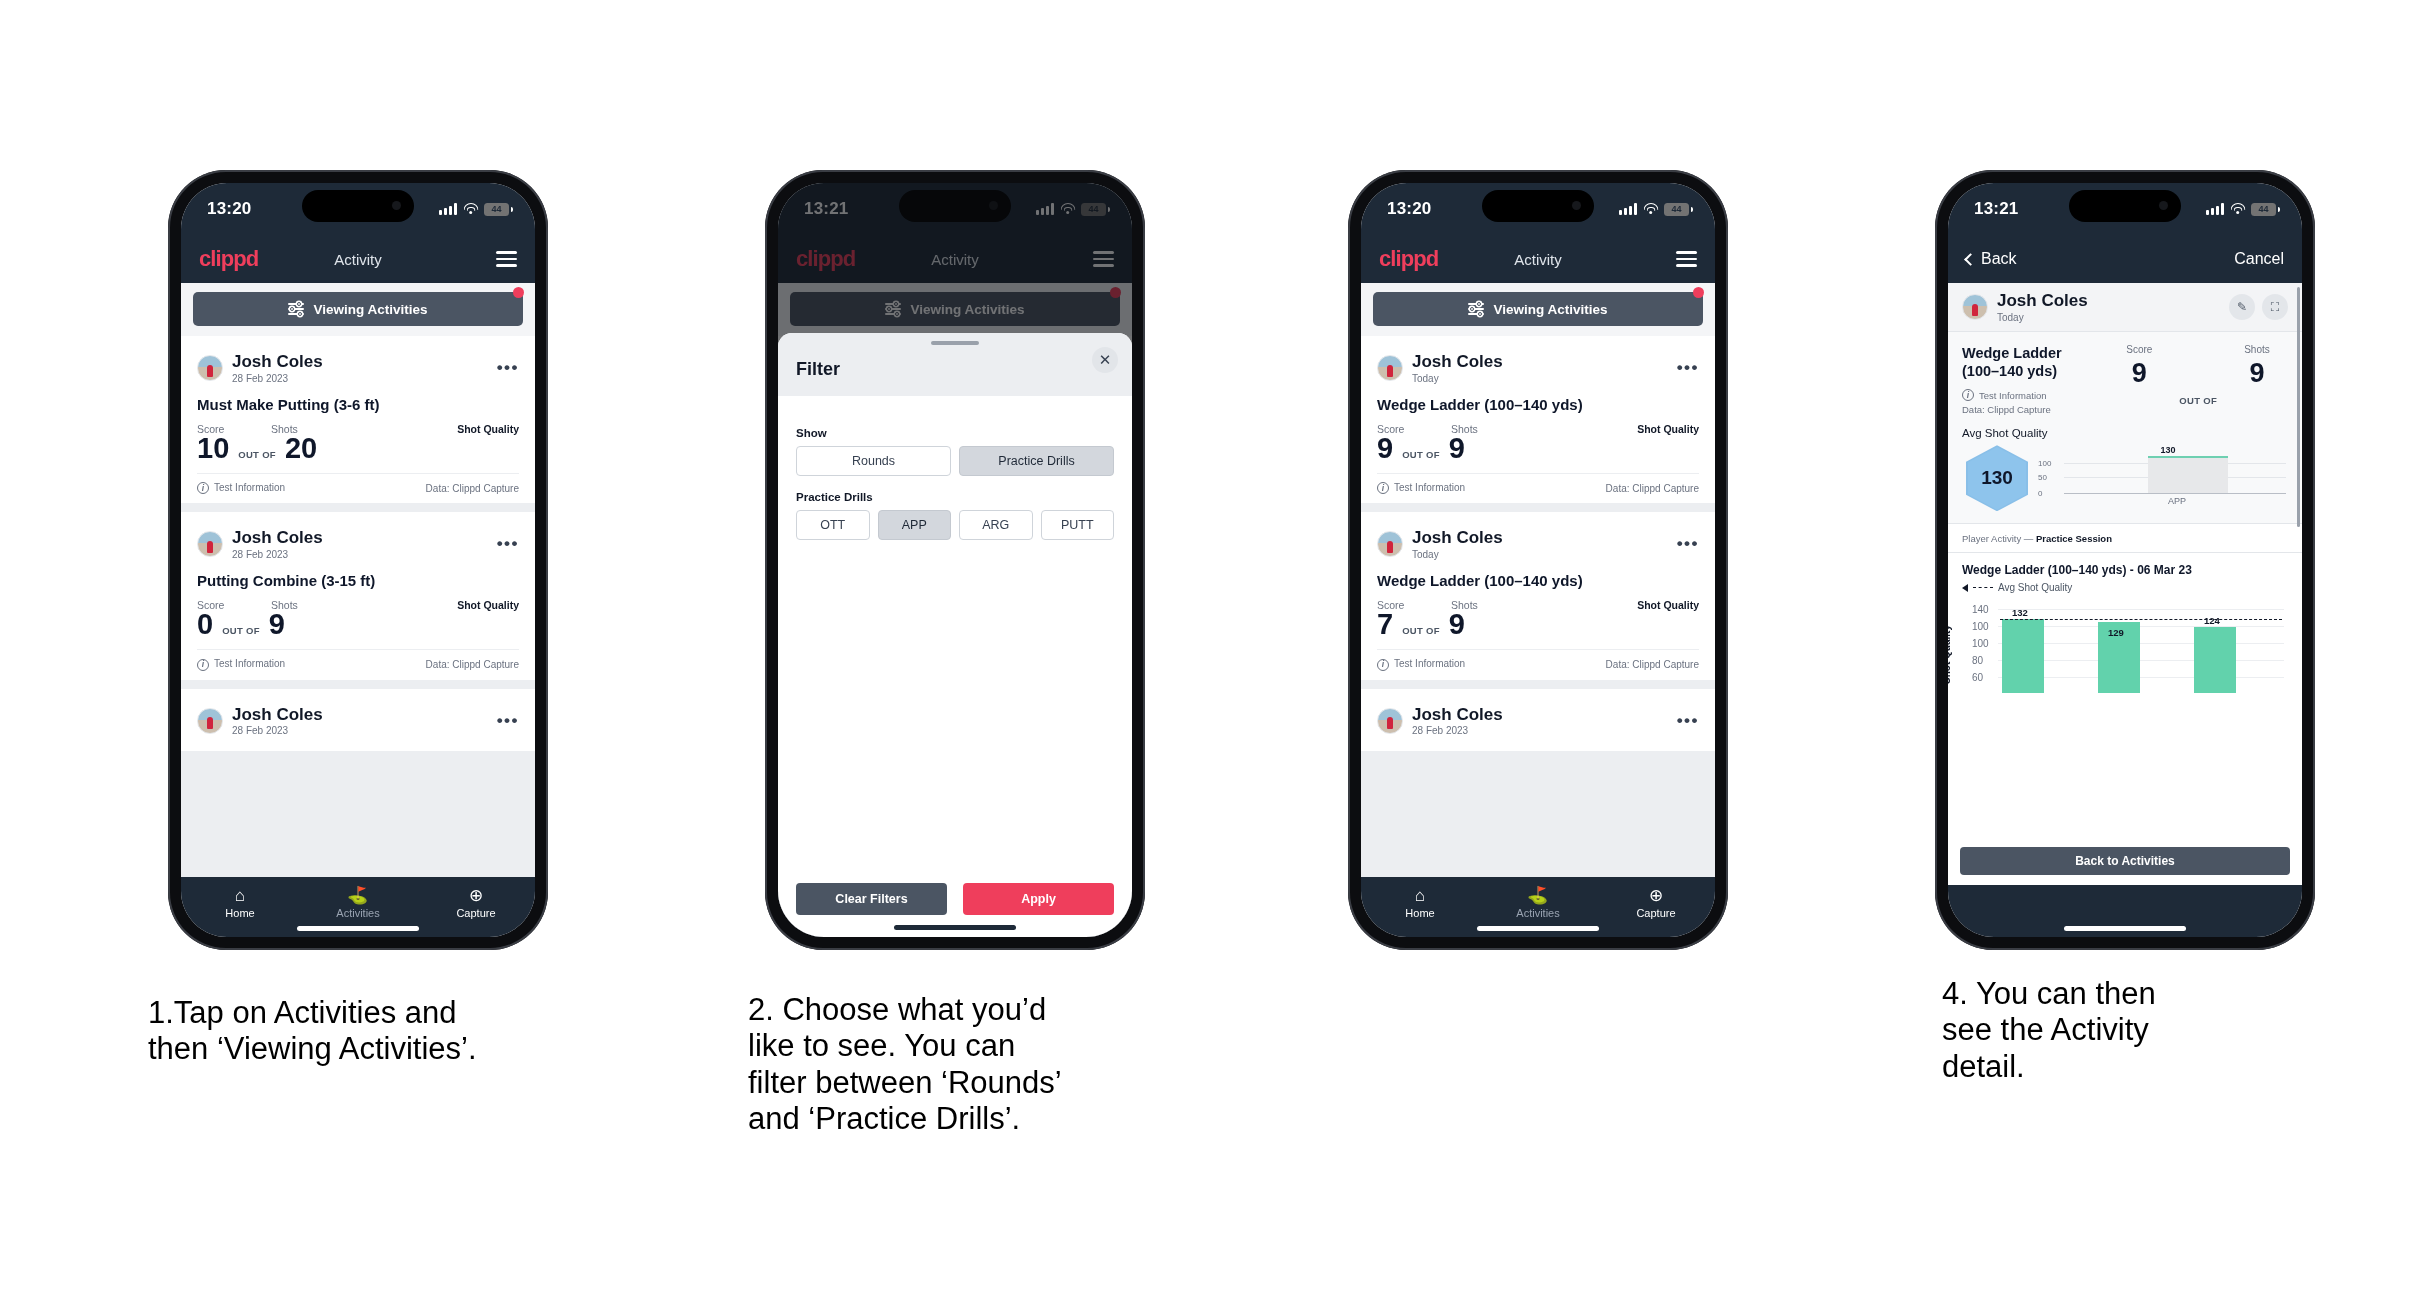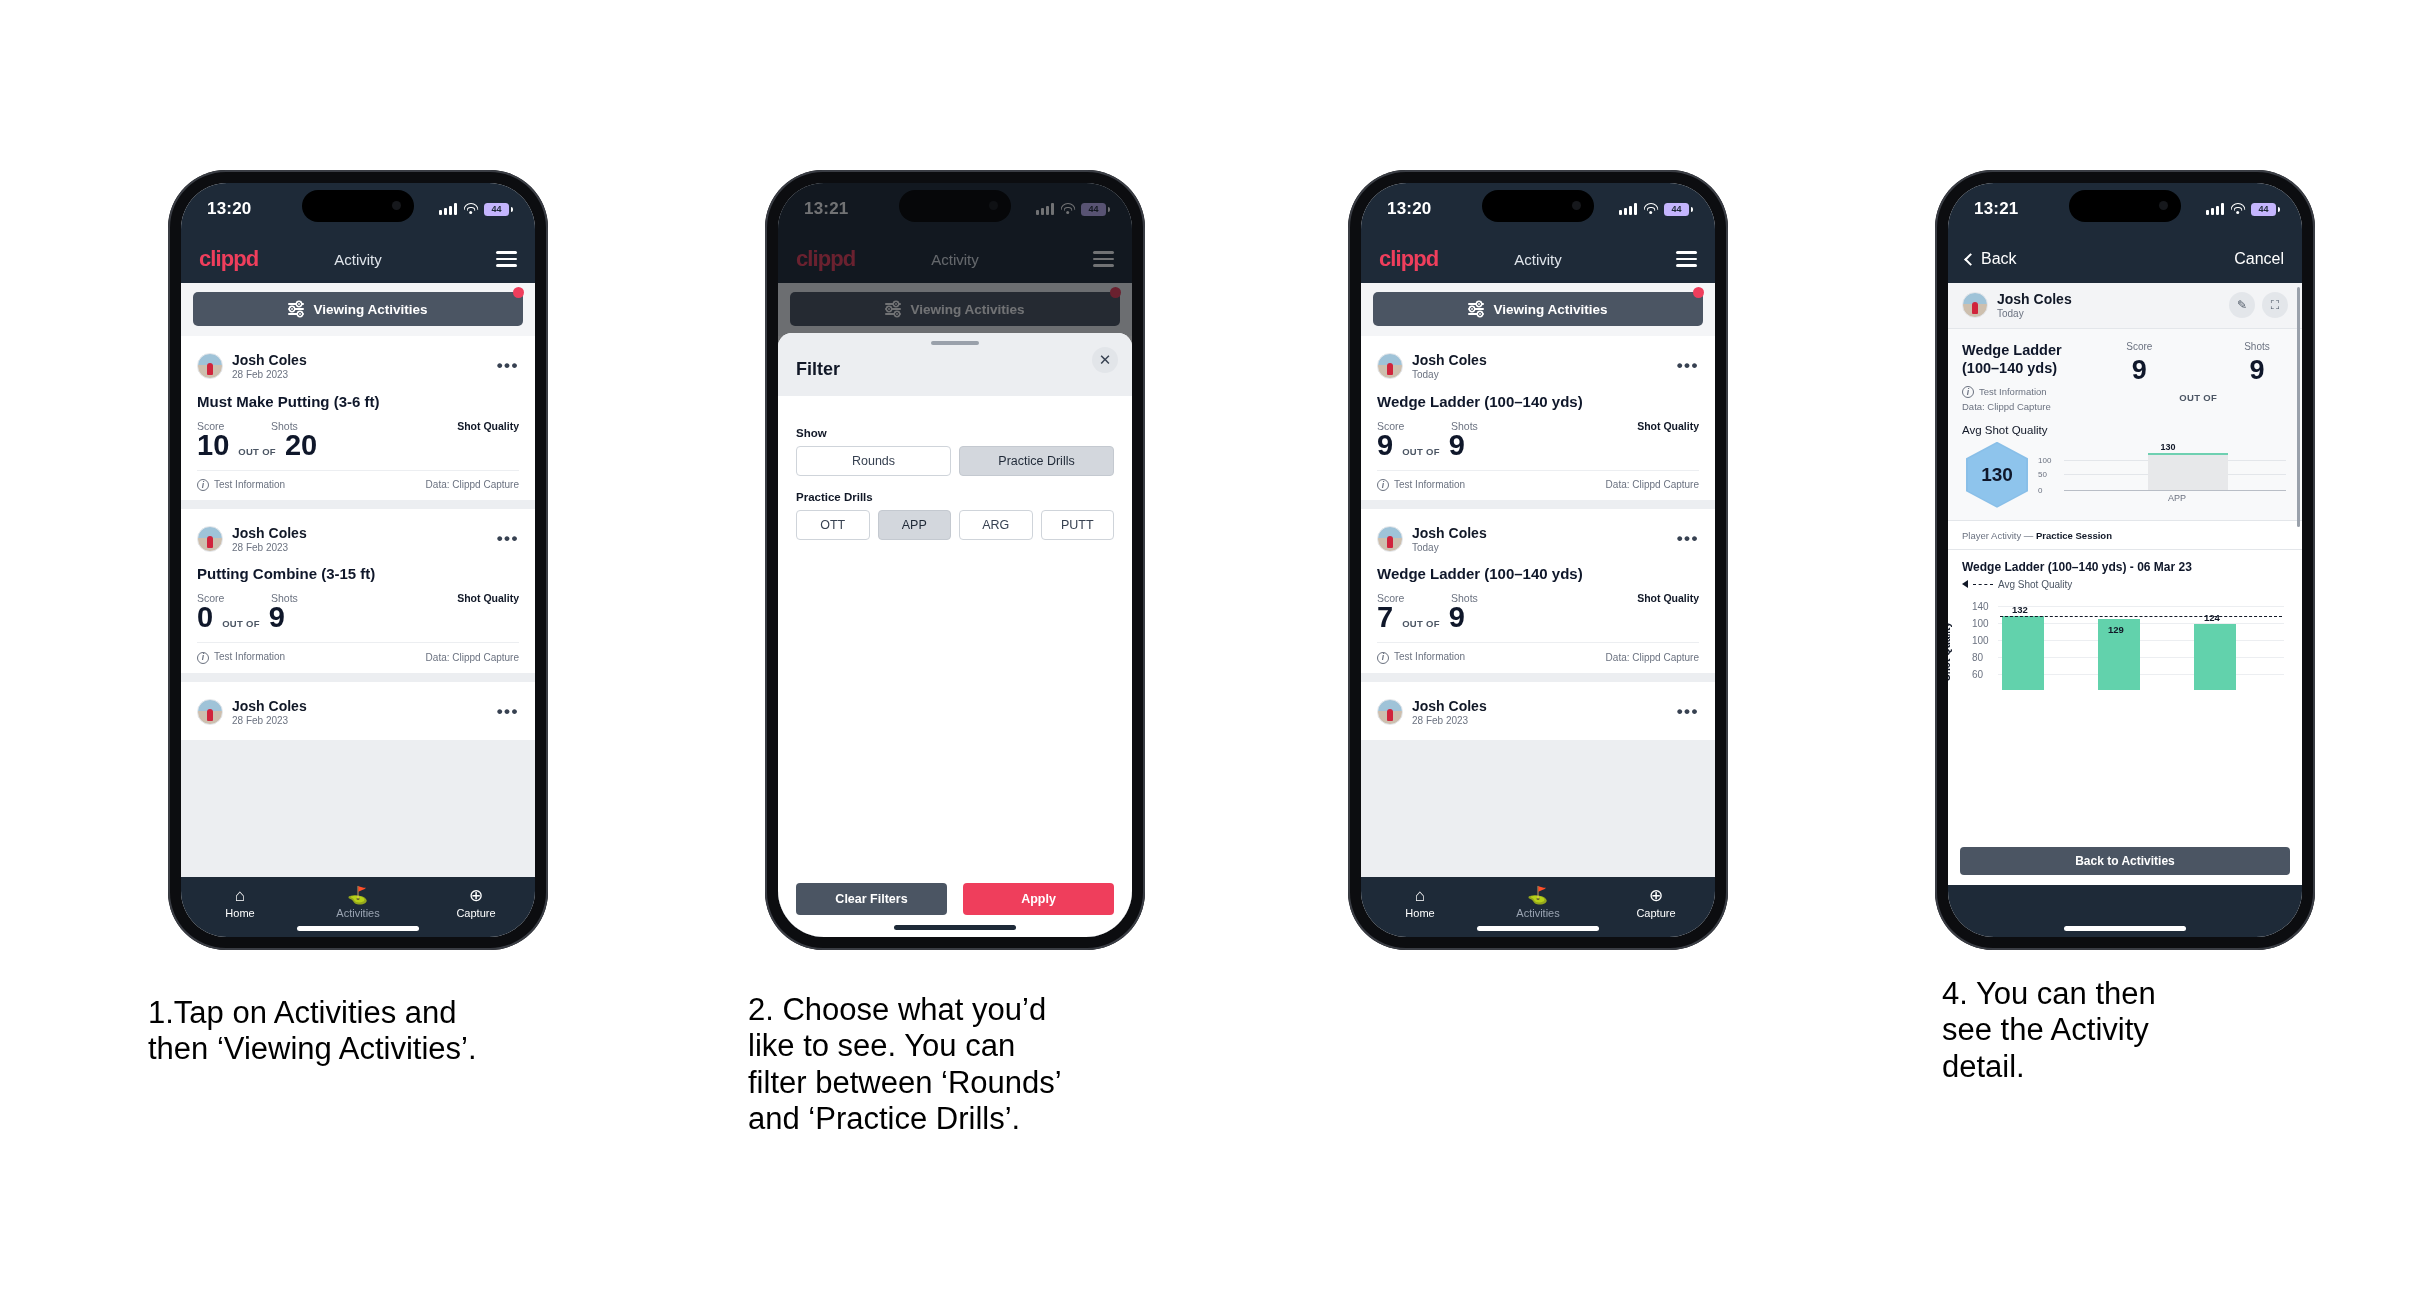--- a/index.html
+++ b/index.html
@@ -53,21 +53,21 @@
   .bars i { display:block; width:3px; background:#fff; border-radius:1px; }
   .bars i:nth-child(1){height:5px}.bars i:nth-child(2){height:7px}
   .bars i:nth-child(3){height:9.5px}.bars i:nth-child(4){height:12px}
   .wifi { width:15px;height:12px;position:relative; }
   .wifi span{position:absolute;left:50%;transform:translateX(-50%);
     border:1.6px solid #fff;border-bottom:none;border-radius:50% 50% 0 0 / 100% 100% 0 0;}
   .wifi span:nth-child(1){width:15px;height:7px;top:0}
   .wifi span:nth-child(2){width:9px;height:4.5px;top:3.5px}
   .wifi span:nth-child(3){width:3.6px;height:3.6px;top:7.5px;border-radius:50%;background:#fff;border:none}
   .batt {
-    width:25px;height:13px;border-radius:3.5px;background:#c4b5fd;color:#1e2a38;
+    width:25px;height:13px;border-radius:3.5px;background:#737373;color:#1e2a38;
     font-size:9px;font-weight:700;display:flex;align-items:center;justify-content:center;
     position:relative;
   }
   .batt::after{content:"";position:absolute;right:-3.5px;top:4px;width:2px;height:5px;
     background:#fff;border-radius:0 2px 2px 0;}
 
   
   .appbar {
     height: 48px; background: #1e2a38; color:#fff;
     display:flex;align-items:center;padding:0 18px; flex:none;
@@ -117,21 +117,21 @@
   .card { background:#fff; padding:12px 16px 0; }
   .card-head { display:flex; align-items:center; gap:9px; padding-top:4px; }
   .avatar {
     width:26px;height:26px;border-radius:50%;flex:none;overflow:hidden;
     background:linear-gradient(#9fc3d8 0 46%, #cdbfae 46% 100%);
     position:relative; border:1px solid #e3e6ea;
   }
   .avatar::after{content:"";position:absolute;left:50%;top:36%;transform:translateX(-50%);
     width:6px;height:12px;background:#d0243c;border-radius:3px 3px 1px 1px;}
   .who { line-height:1.15; }
-  .who .nm { font-size:14px; font-weight:700; color:#111827; }
+  .who .nm { font-size:17px; font-weight:700; color:#111827; }
   .who .dt { font-size:10px; color:#6b7280; margin-top:1px; }
   .dots { margin-left:auto; color:#374151; font-size:17px; letter-spacing:1.5px; line-height:.6; font-weight:900;}
   .card-title { font-size:15px; font-weight:700; color:#0f172a; margin:12px 0 2px; }
 
   .stats { display:flex; align-items:flex-end; padding:8px 0 12px; }
   .col-score { width:74px; }
   .col-shots { width:92px; }
   .col-sq { margin-left:auto; text-align:center; }
   .lbl { font-size:10.5px; color:#6b7280; }
   .lbl.dark { color:#111827; font-weight:700; }

